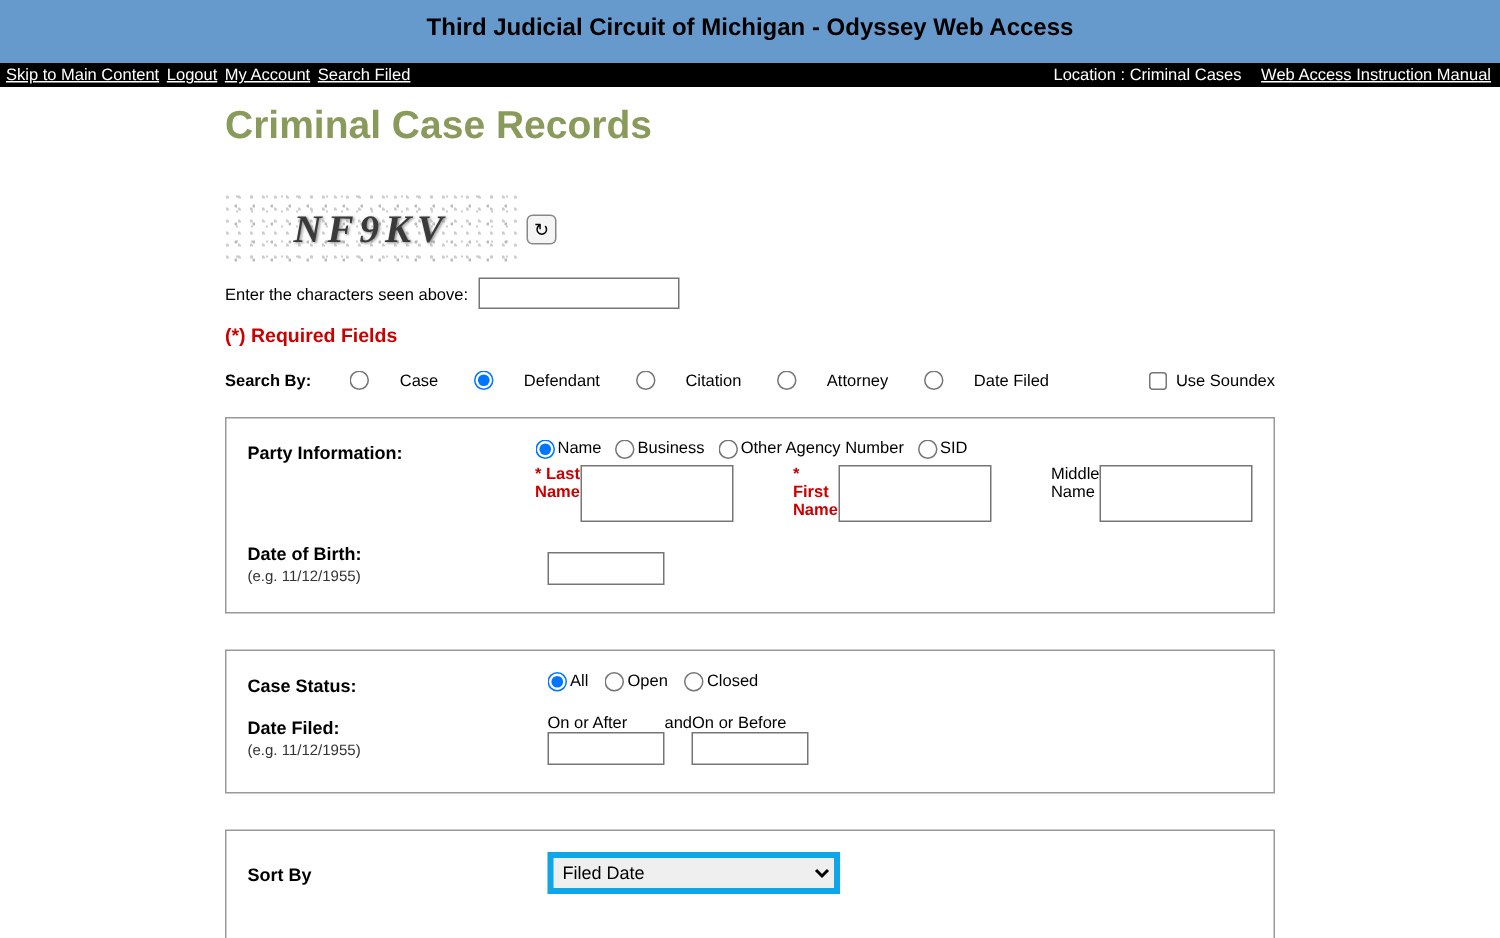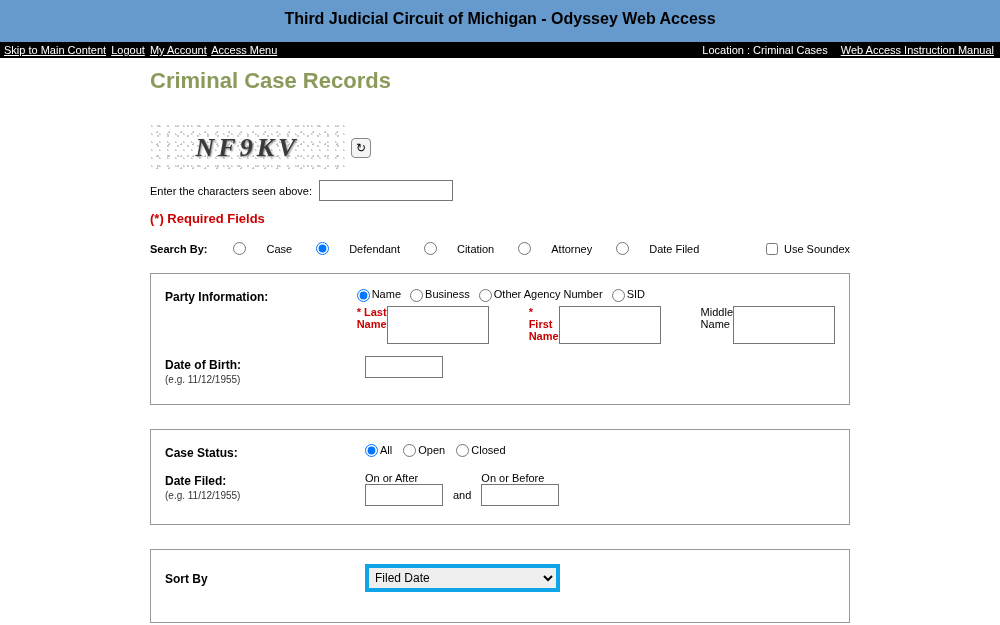--- a/index.html
+++ b/index.html
@@ -6,21 +6,21 @@
     body { font-family: Arial, Helvetica, sans-serif; font-size: 12px; background: #fff; }
     
     .header-bar { background: #6699cc; text-align: center; padding: 10px 0 14px; }
     .header-title { font-weight: bold; font-size: 16px; color: #000; }
     
     .nav-bar { background: #000; color: #fff; display: flex; justify-content: space-between; padding: 2px 4px; font-size: 11px; }
     .nav-left a, .nav-right a { color: #fff; text-decoration: underline; margin-right: 2px; }
     .nav-right span { margin-right: 10px; }
     
     .content { width: 700px; margin: 0 auto; padding: 10px 0 30px; }
-    .page-title { color: #8a9a5b; font-size: 22px; font-weight: bold; margin-bottom: 30px; }
+    .page-title { color: #8a9a5b; font-size: 26px; font-weight: bold; margin-bottom: 30px; }
     
     .captcha-row { margin-bottom: 8px; display: flex; align-items: center; gap: 6px; }
     .captcha-img { width: 195px; height: 48px; border: none; display: flex; align-items: center; justify-content: center; font-family: 'Times New Roman', serif; font-size: 26px; font-weight: bold; font-style: italic; letter-spacing: 4px; color: #3a3a3a; background: radial-gradient(circle at 20% 30%, #ccc 1px, transparent 1px), radial-gradient(circle at 60% 70%, #bbb 1px, transparent 1px), radial-gradient(circle at 80% 20%, #ccc 1px, transparent 1px), #fff; background-size: 8px 8px, 12px 12px, 10px 10px; text-shadow: 1px 1px 2px #888; }
     .refresh-btn { width: 20px; height: 20px; border: 1px solid #888; border-radius: 4px; display: flex; align-items: center; justify-content: center; font-size: 12px; cursor: pointer; background: #f5f5f5; }
     
     .captcha-label-row { margin-bottom: 10px; font-size: 11px; }
     .captcha-input { width: 134px; border: 1px solid #767676; padding: 2px; margin-left: 4px; }
     
     .required-note { color: #cc0000; font-weight: bold; font-size: 13px; margin-bottom: 16px; }
     
@@ -46,39 +46,39 @@
     .name-field-group { display: flex; flex-direction: row; }
     .field-label { font-size: 11px; margin-bottom: 2px; }
     .field-label.required { color: #cc0000; font-weight: bold; }
     .text-input { width: 102px; border: 1px solid #767676; padding: 3px; font-size: 12px; }
     .text-input-sm { width: 78px; border: 1px solid #767676; padding: 3px; font-size: 12px; }
     
     .status-radios { font-size: 11px; }
     .status-radios input { margin-right: 2px; vertical-align: middle; }
     .status-radios label { margin-right: 8px; }
     
-    .date-filed-fields { display: flex; align-items: flex-end; gap: 10px; font-size: 11px; }
+    .date-filed-fields { display: flex; align-items: flex-start; font-size: 11px; }
     .date-group { display: flex; flex-direction: column; }
     .and-text { padding-bottom: 5px; }
     
     .sort-select { width: 195px; border: 4px solid #0ea5e9; padding: 2px; font-size: 12px; background: #efefef; }
   </style>
 </head>
 <body>
 
 <div class="header-bar">
   <div class="header-title">Third Judicial Circuit of Michigan - Odyssey Web Access</div>
 </div>
 
 <div class="nav-bar">
   <div class="nav-left">
     <a href="#">Skip to Main Content</a>
     <a href="#">Logout</a>
     <a href="#">My Account</a>
-    <a href="#">Access Menu</a>
+    <a href="#">Search Filed</a>
   </div>
   <div class="nav-right">
     <span>Location : Criminal Cases</span>
     <a href="#">Web Access Instruction Manual</a>
   </div>
 </div>
 
 <div class="content">
   <div class="page-title">Criminal Case Records</div>
 
@@ -135,21 +135,21 @@
             <span class="field-label required">* First Name</span>
             <input type="text" class="text-input" style="">
           </div>
           <div class="name-field-group">
             <span class="field-label">Middle Name</span>
             <input type="text" class="text-input" style="">
           </div>
         </div>
       </div>
     </div>
-    <div class="form-row" style="margin-bottom:0;">
+    <div class="form-row" style="margin-bottom:0;align-items:flex-end;">
       <div class="form-label-col">
         <span>Date of Birth:</span><br>
         <span class="form-label-hint">(e.g. 11/12/1955)</span>
       </div>
       <div class="form-fields-col">
         <input type="text" class="text-input" style="width: 78px;">
       </div>
     </div>
   </div>
 

